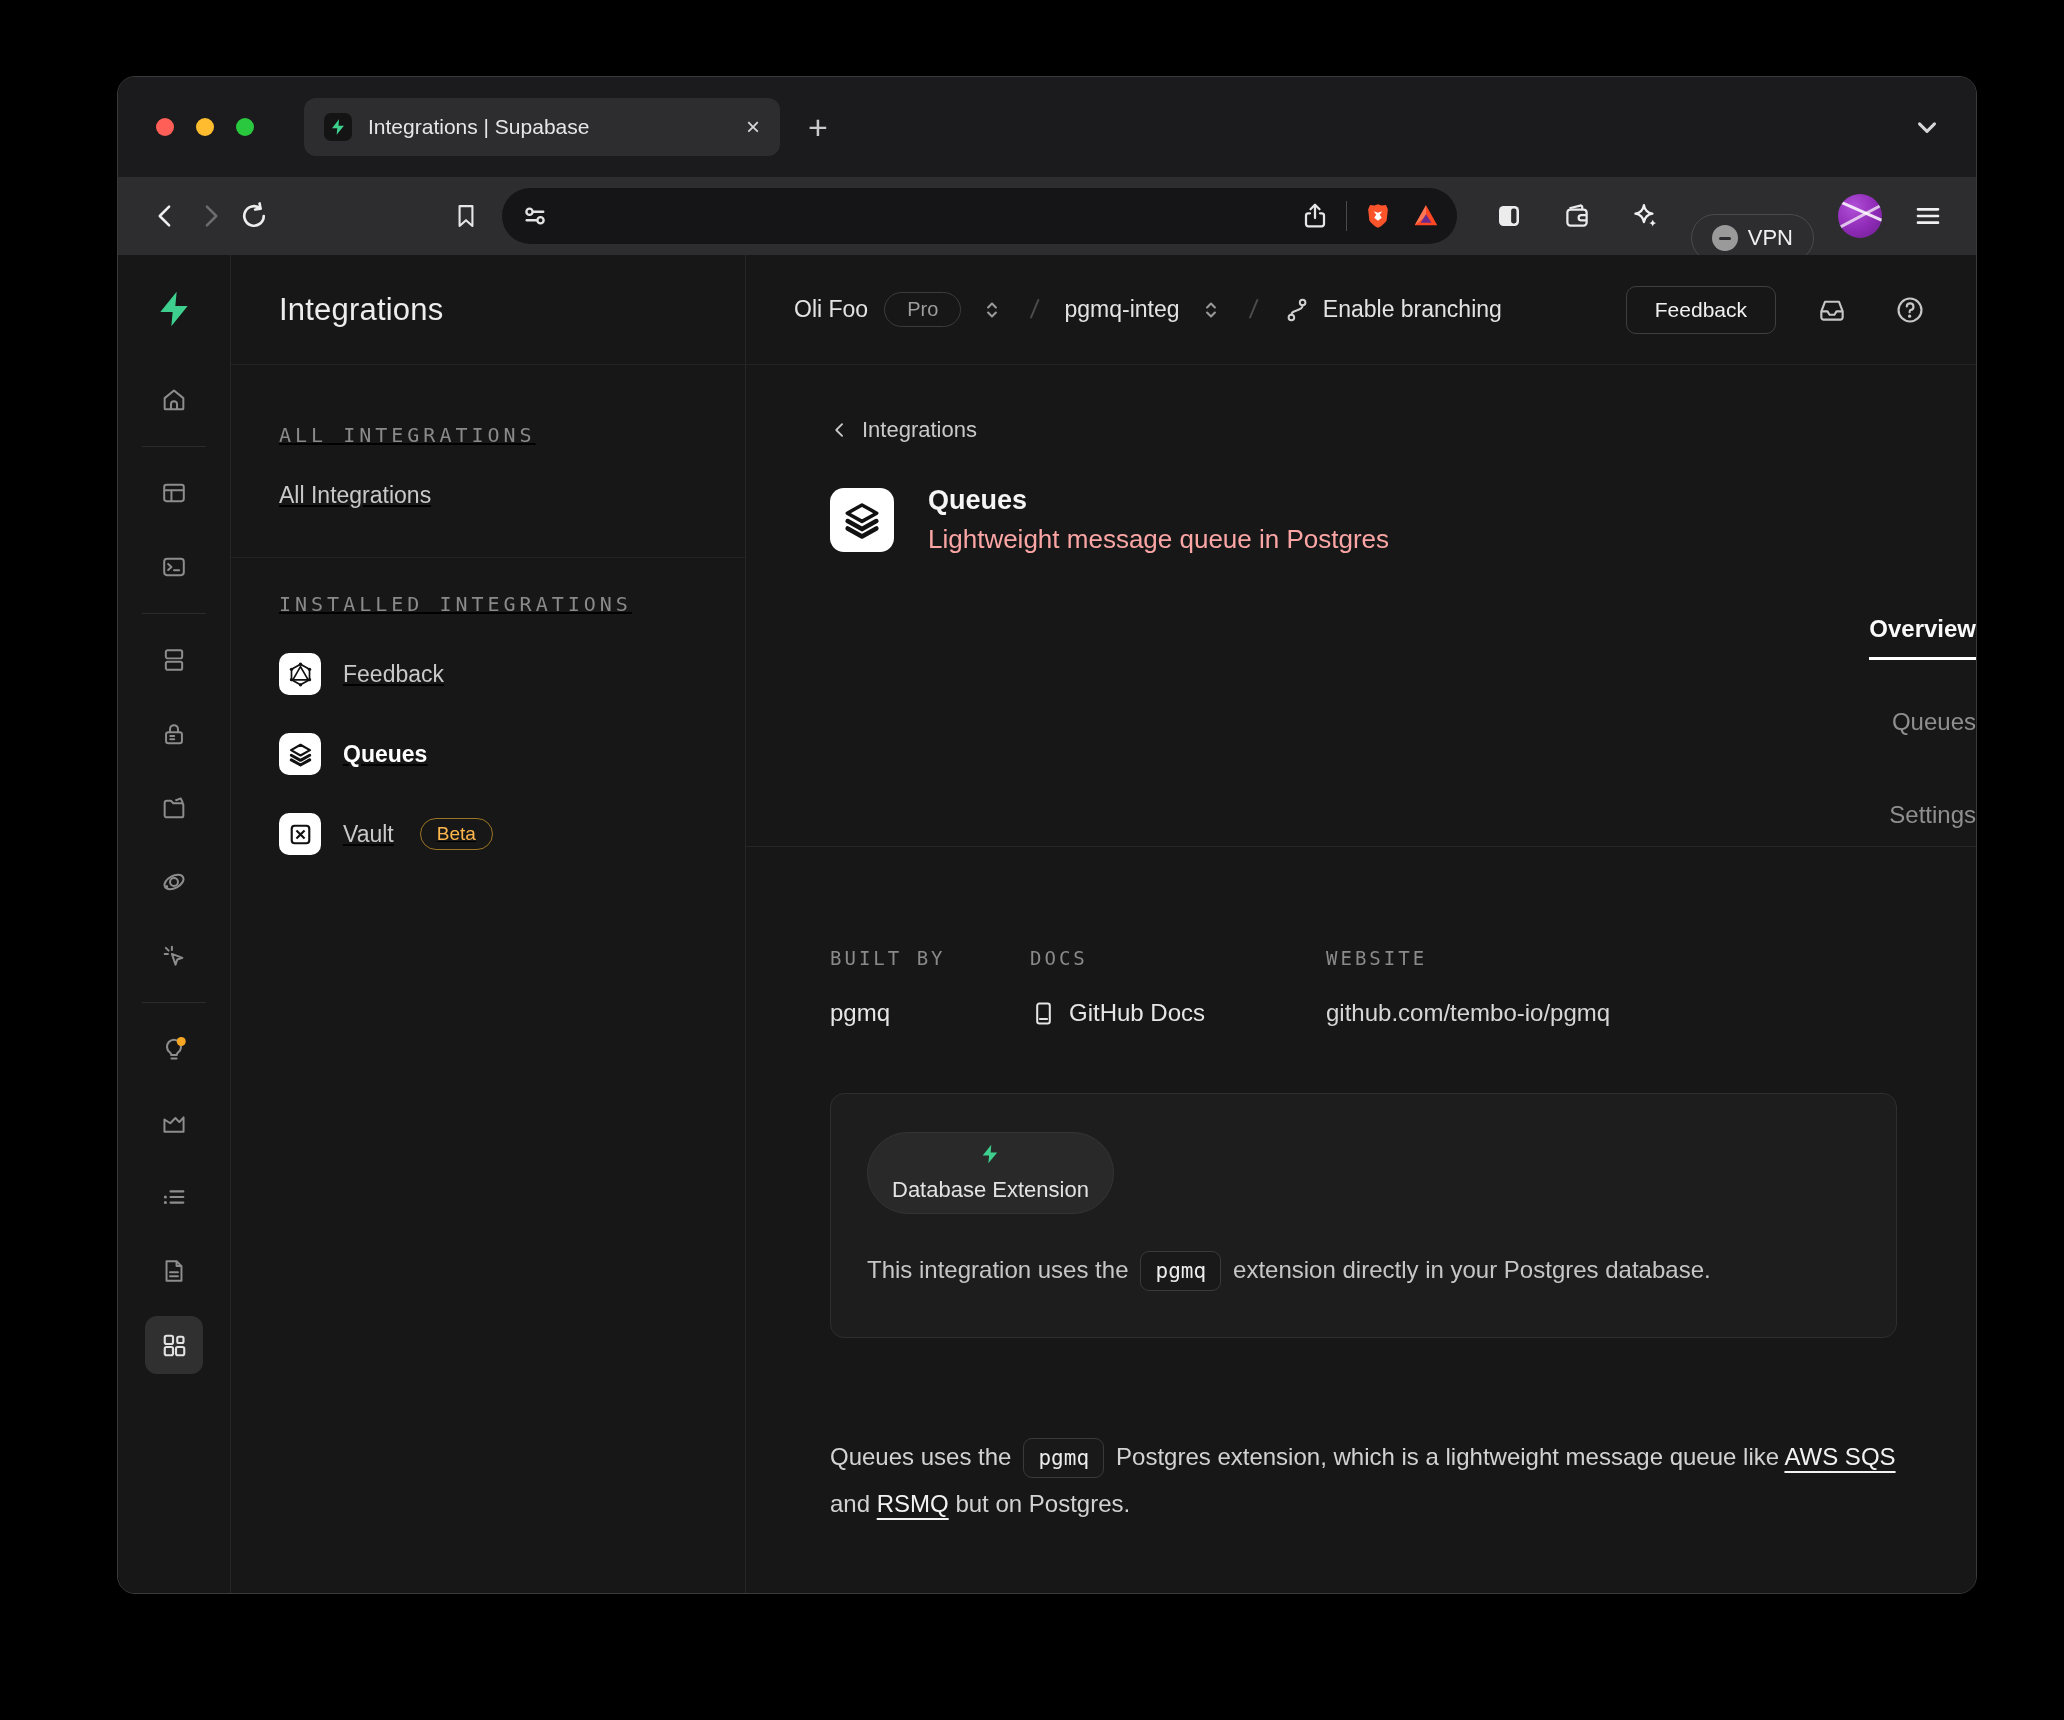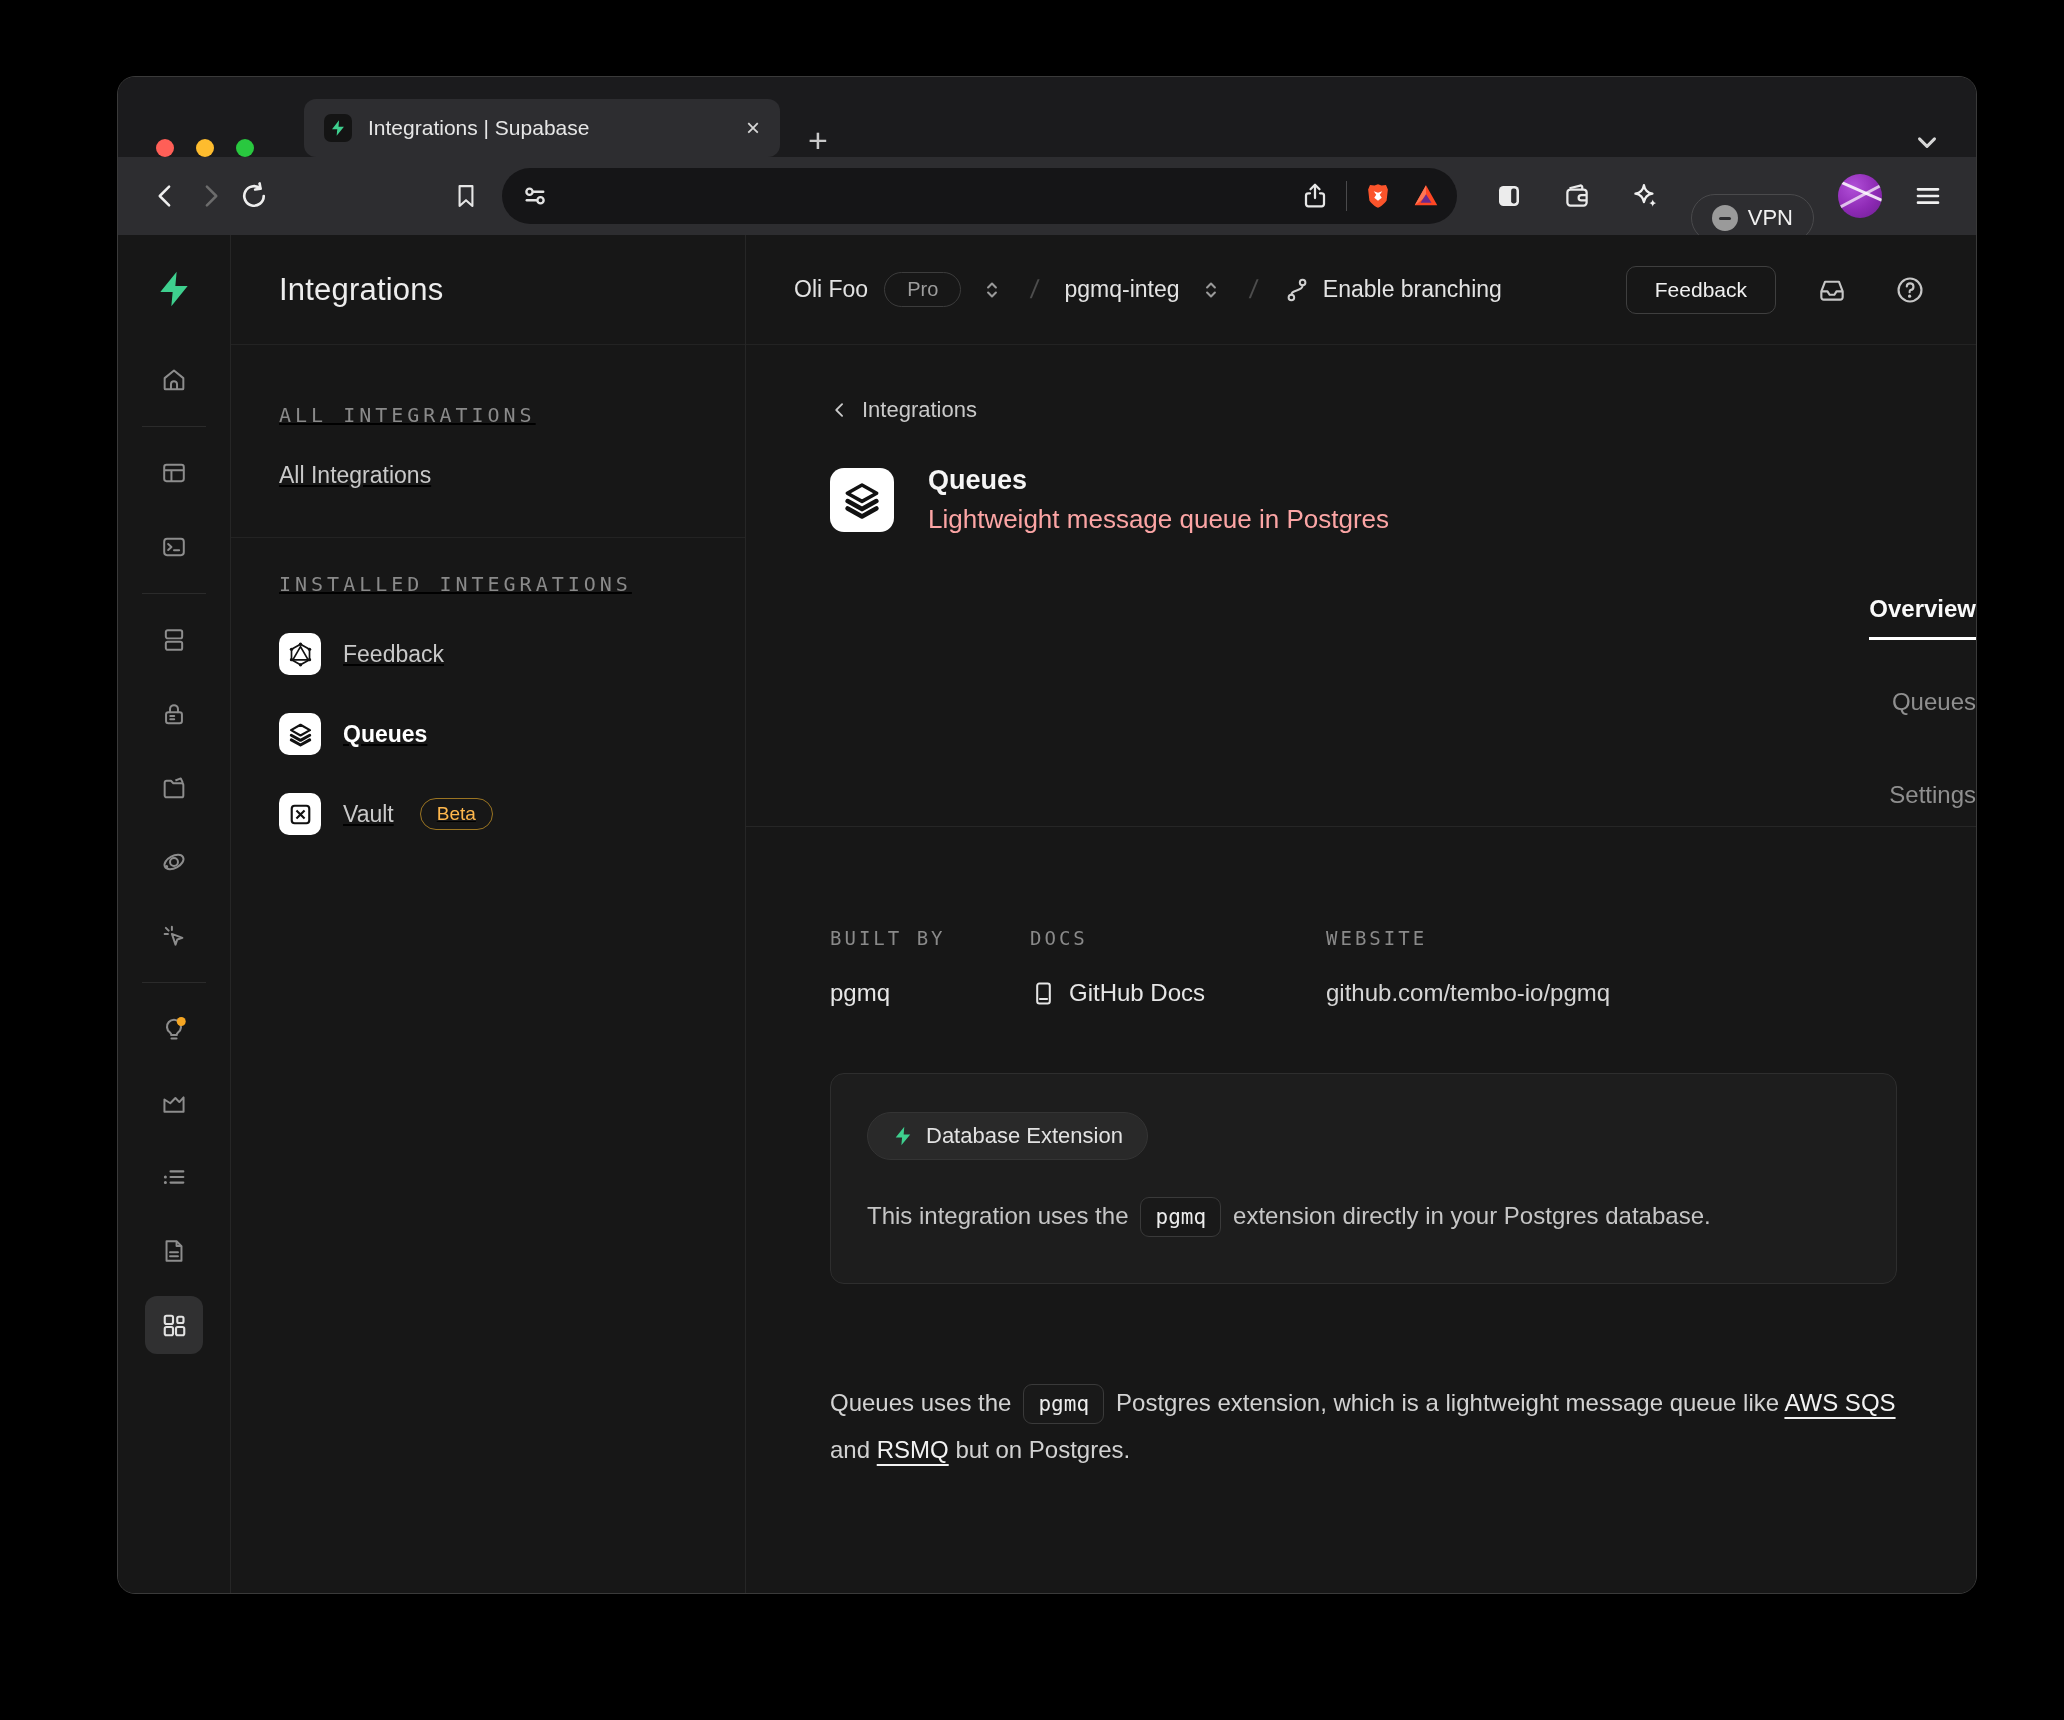--- a/index.html
+++ b/index.html
@@ -5,21 +5,21 @@
   * { margin:0; padding:0; box-sizing:border-box; }
   html,body { width:2064px; height:1720px; background:#000; font-family:"Liberation Sans","DejaVu Sans",sans-serif; -webkit-font-smoothing:antialiased; }
   .mono { font-family:"DejaVu Sans Mono","Liberation Mono",monospace; }
 
   
   .window { position:absolute; left:117px; top:76px; width:1860px; height:1518px;
     background:#171717; border-radius:18px; overflow:hidden;
     border:1px solid #3a3a3a; box-shadow:0 40px 110px rgba(0,0,0,.85); display:flex; flex-direction:column; }
 
   
-  .tabstrip { height:80px; background:#1b1b1d; display:flex; align-items:flex-end; flex:none; }
+  .tabstrip { height:100px; background:#1b1b1d; display:flex; align-items:center; flex:none; }
   .lights { display:flex; gap:22px; margin-left:38px; }
   .light { width:18px; height:18px; border-radius:50%; }
   .tab { margin-left:50px; width:476px; height:58px; background:#2d2d30; border-radius:12px;
     display:flex; align-items:center; padding:0 20px; gap:16px; }
   .favicon { width:28px; height:28px; border-radius:7px; background:#141414; display:flex; align-items:center; justify-content:center; flex:none; }
   .tab-title { flex:1; font-size:21px; color:#e6e6e6; white-space:nowrap; overflow:hidden; }
   .tab-close { color:#d6d6d6; font-size:24px; line-height:1; cursor:default; }
   .newtab { margin-left:28px; color:#c9c9c9; font-size:34px; font-weight:300; line-height:1; }
   .tabstrip-chevron { margin-left:auto; margin-right:34px; }
 
@@ -81,21 +81,21 @@
   .tab-item { font-size:24px; color:#8f8f8f; padding-bottom:17px; }
   .tab-item.active { color:#fafafa; font-weight:600; padding-bottom:14px; border-bottom:3px solid #fff; }
 
   .meta-row { margin-top:100px; display:flex; }
   .meta-col1 { width:200px; } .meta-col2 { width:296px; }
   .meta-label { font-size:19px; letter-spacing:3px; color:#8a8a8a; }
   .meta-value { margin-top:30px; font-size:24px; color:#e6e6e6; display:flex; align-items:center; gap:12px; }
   .meta-value.site { color:#d6d6d6; }
 
   .ext-card { margin-top:66px; border:1px solid #2e2e2e; background:#1d1d1d; border-radius:14px; padding:38px 36px 46px; width:1067px; }
-  .ext-badge { display:inline-flex; align-items:center; gap:12px; background:#292929; border:1px solid #343434; border-radius:999px; padding:10px 24px; }
+  .ext-badge { display:inline-flex; align-items:center; gap:12px; background:#292929; border:1px solid #343434; border-radius:999px; padding:10px 24px;flex-direction:column; }
   .ext-badge-label { font-size:22px; color:#e2e2e2; }
   .ext-text { margin-top:36px; font-size:24px; color:#c6c6c6; line-height:40px; }
   .chip { font-family:"DejaVu Sans Mono","Liberation Mono",monospace; font-size:21px; color:#ececec; background:#191919; border:1px solid #3a3a3a; border-radius:9px; padding:7px 14px; margin:0 12px; white-space:nowrap; }
   .para { margin-top:96px; font-size:24px; color:#d2d2d2; line-height:46px; width:1080px; }
   .para a { color:#f2f2f2; text-decoration:underline; text-underline-offset:6px; text-decoration-thickness:1.5px; }
   .bottom-div { margin:130px -80px 0 -84px; height:1px; background:#242424; }
 
   svg { display:block; }
 </style>
 </head>

